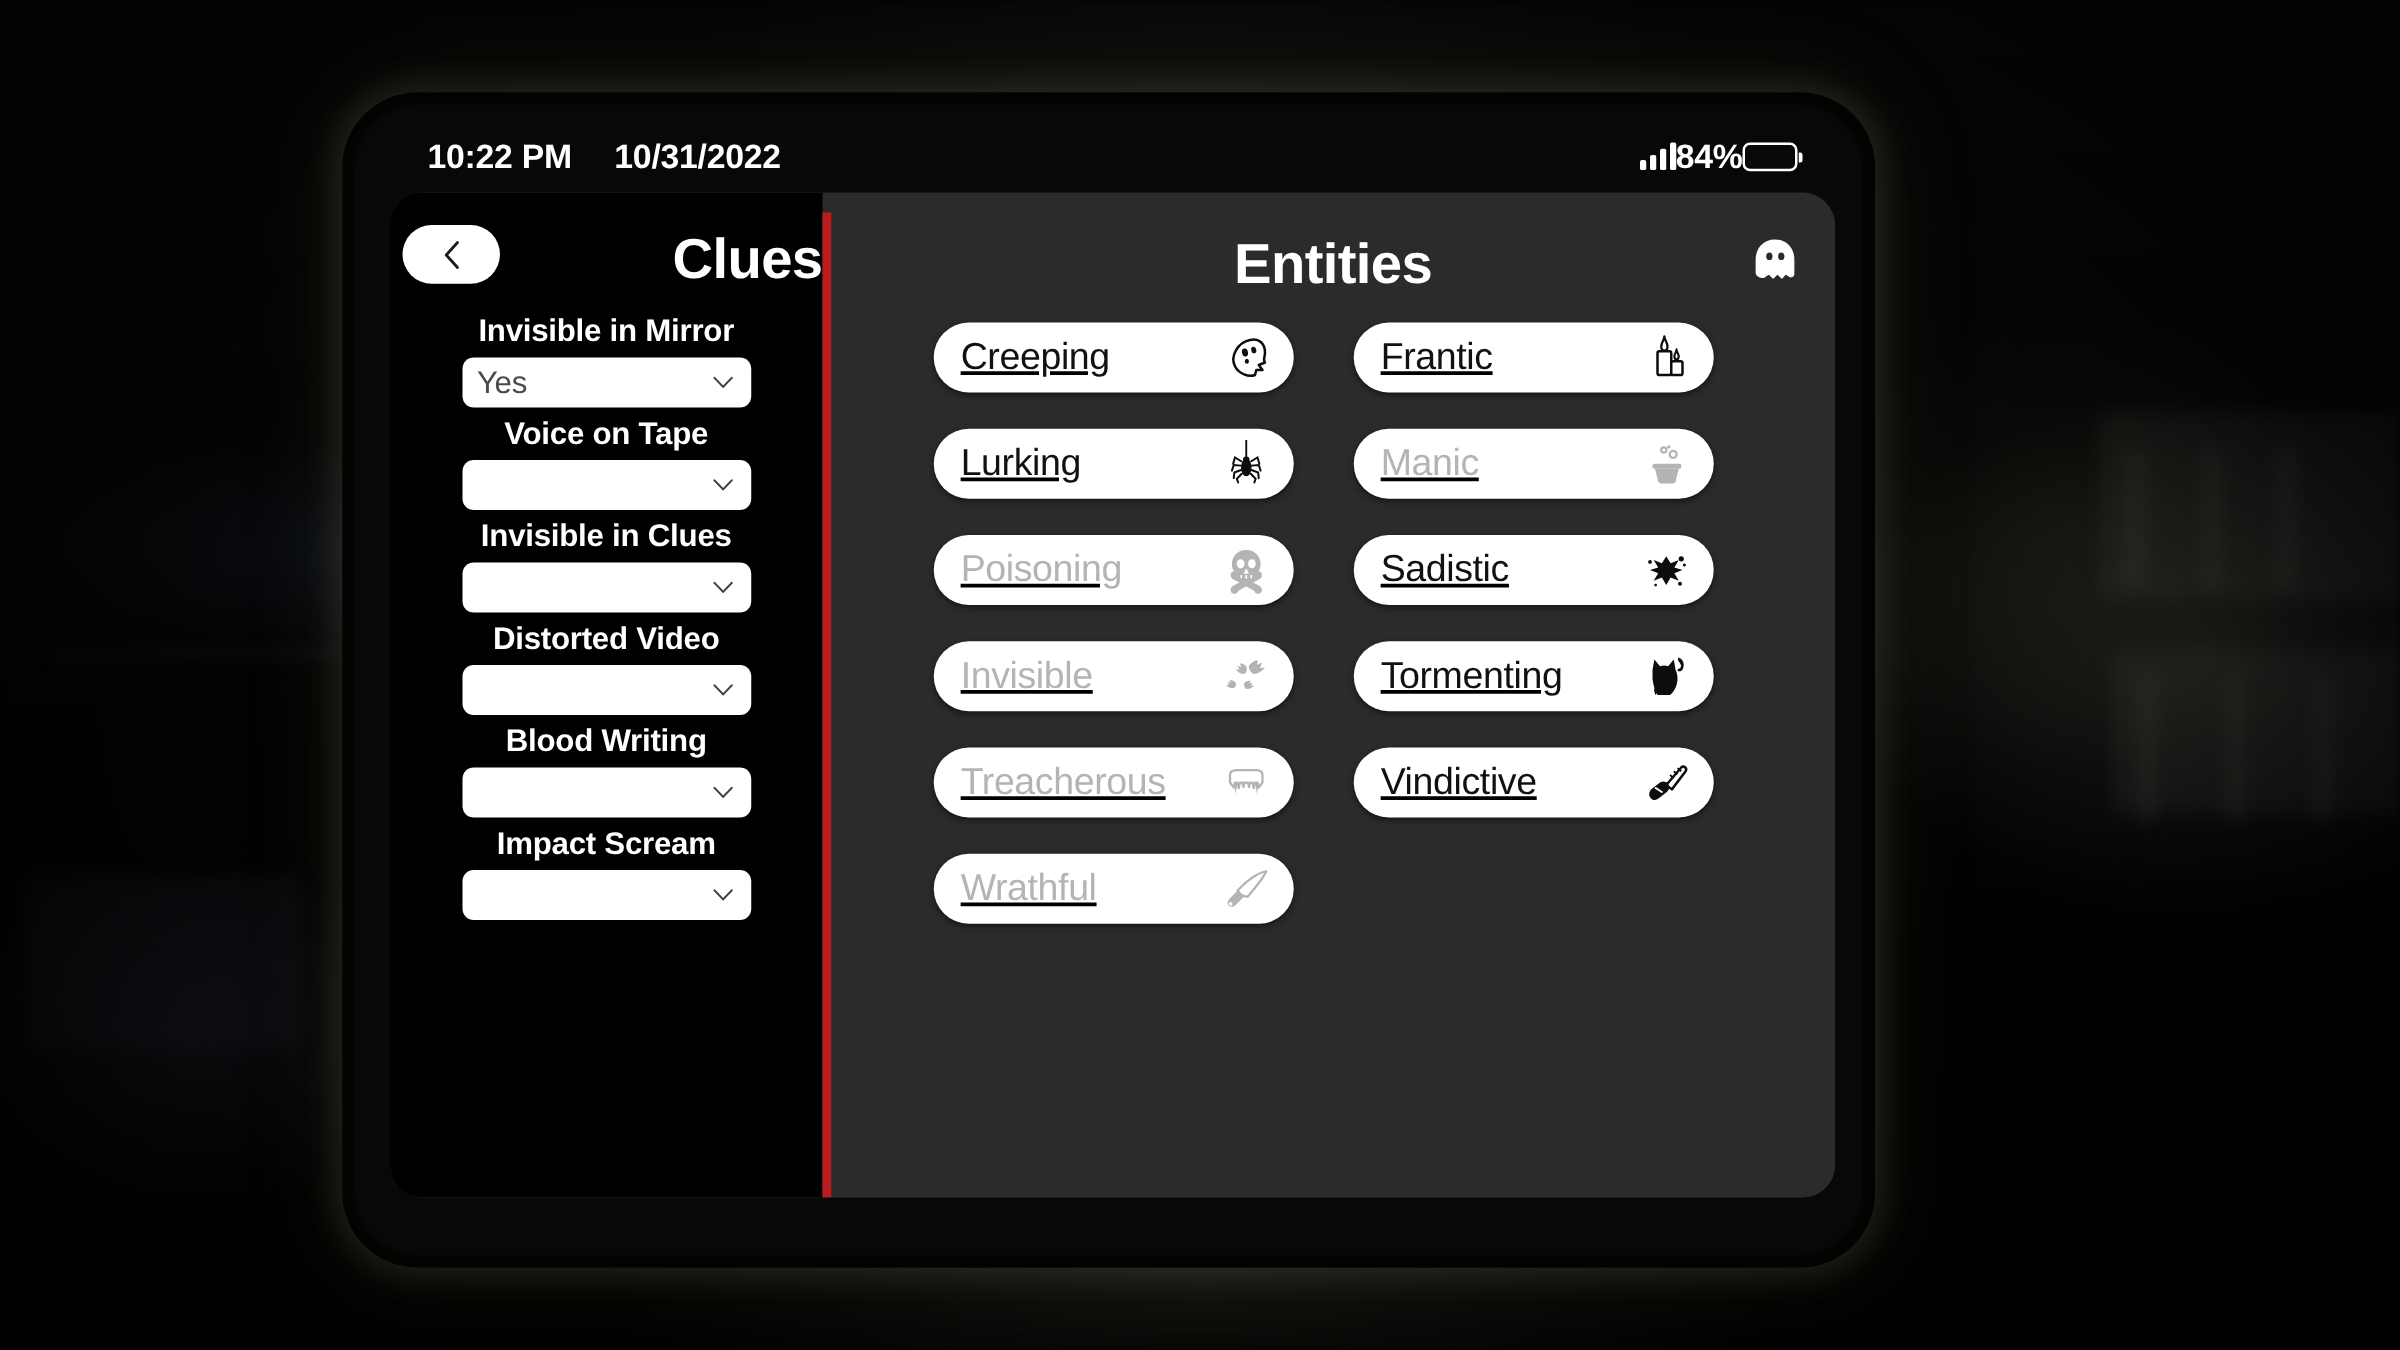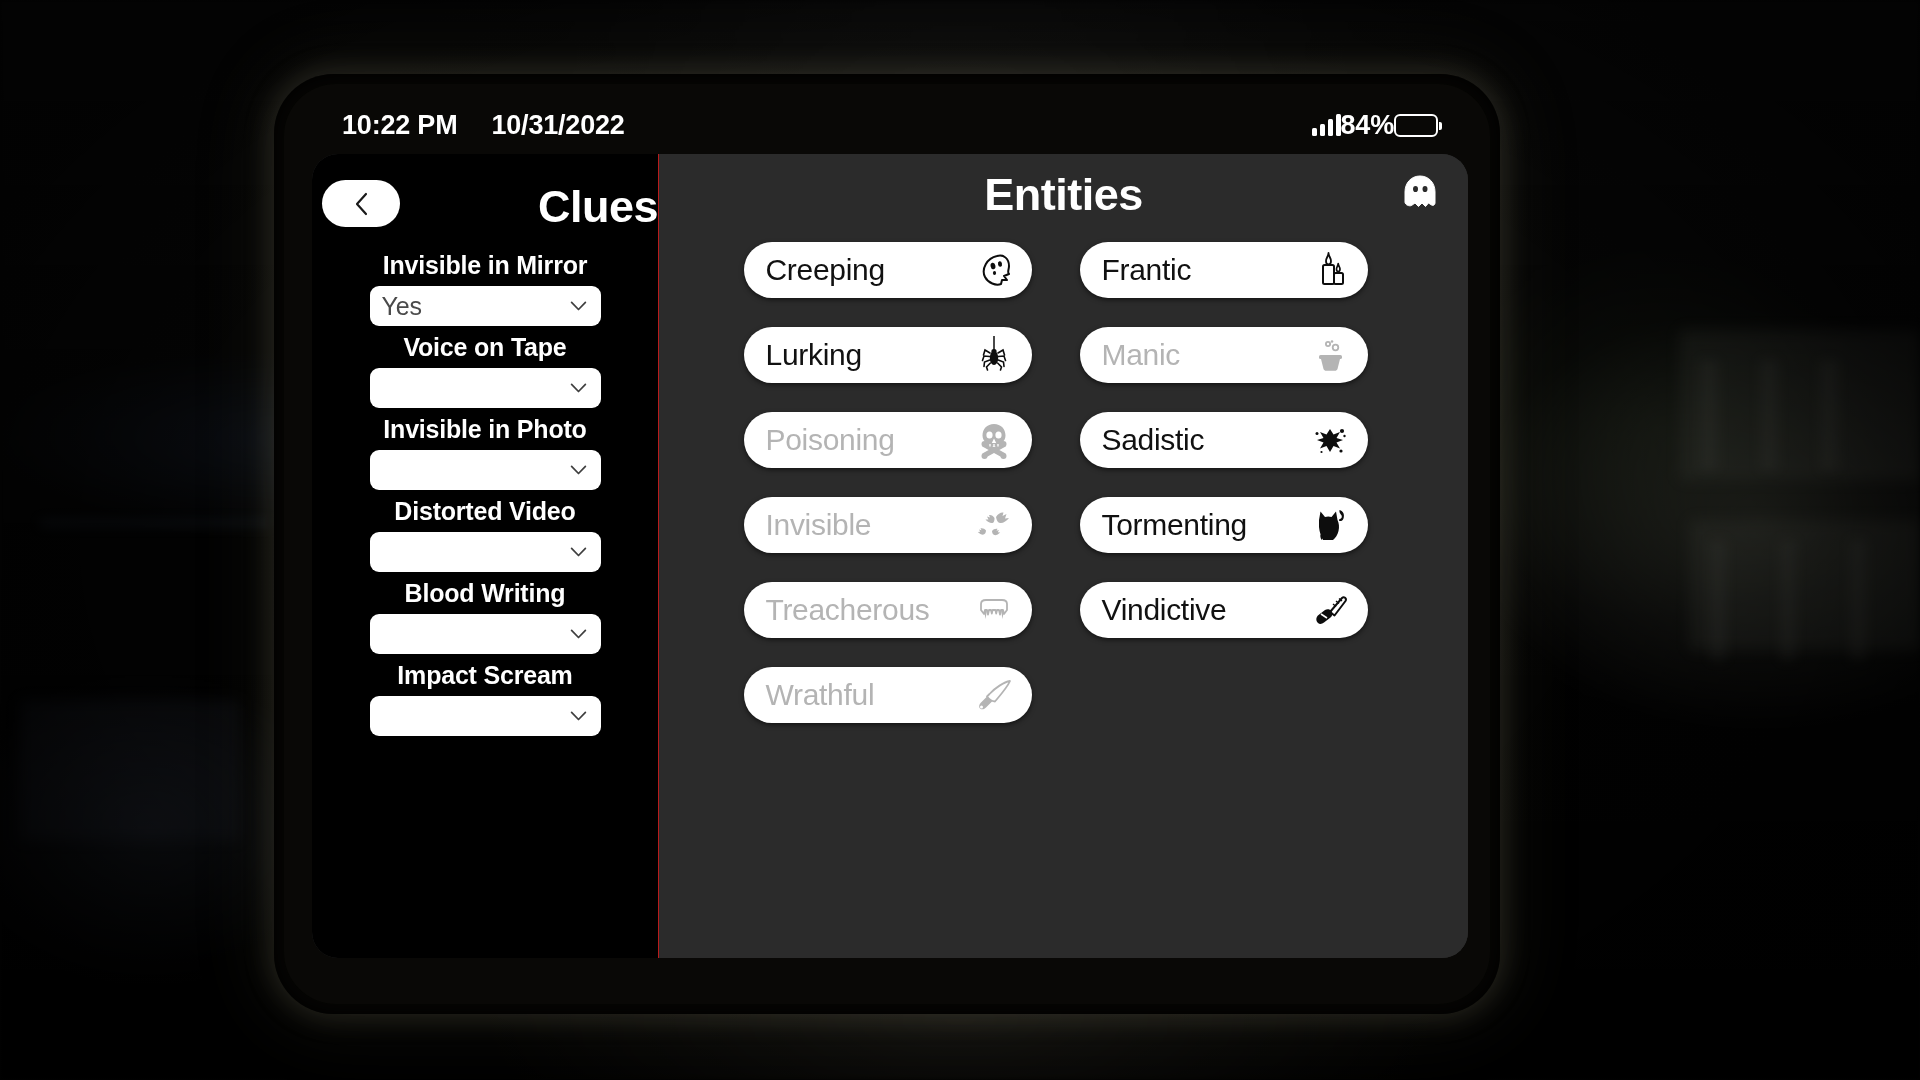--- a/index.html
+++ b/index.html
@@ -197,21 +197,22 @@
     top: 50%;
     transform: translateY(-50%);
     width: 17px; height: 11px;
   }
 
   
   #entities-panel {
     flex: 1;
     background: #2b2b2b;
     position: relative;
-    border-left: 1px solid #b91c1c;
+    border-left: 7px solid #b91c1c;
+    margin-top: 16px;
   }
   #entities-header {
     position: relative;
     height: 82px;
     display: flex;
     align-items: center;
     justify-content: center;
   }
   #entities-title {
     color: #ffffff;
@@ -231,20 +232,21 @@
     cursor: pointer;
   }
 
   #entities-grid {
     display: grid;
     grid-template-columns: 288px 288px;
     column-gap: 48px;
     row-gap: 29px;
     justify-content: center;
     padding: 6px 16px 0 0;
+    text-decoration: underline;
   }
   .entity-btn {
     height: 56px;
     background: #ffffff;
     border-radius: 28px;
     display: flex;
     align-items: center;
     padding: 0 18px 0 22px;
     cursor: pointer;
     box-shadow: 0 2px 5px rgba(0,0,0,0.55);
@@ -331,21 +333,21 @@
             <div class="clue-label">Voice on Tape</div>
             <div class="clue-select">
               <span class="clue-value"></span>
               <svg class="chev" viewBox="0 0 17 11">
                 <polyline points="1.6,1.8 8.5,9 15.4,1.8" fill="none" stroke="#3f3f3f" stroke-width="1.7" stroke-linecap="round" stroke-linejoin="round"></polyline>
               </svg>
             </div>
           </div>
 
           <div class="clue-row">
-            <div class="clue-label">Invisible in Photo</div>
+            <div class="clue-label">Invisible in Clues</div>
             <div class="clue-select">
               <span class="clue-value"></span>
               <svg class="chev" viewBox="0 0 17 11">
                 <polyline points="1.6,1.8 8.5,9 15.4,1.8" fill="none" stroke="#3f3f3f" stroke-width="1.7" stroke-linecap="round" stroke-linejoin="round"></polyline>
               </svg>
             </div>
           </div>
 
           <div class="clue-row">
             <div class="clue-label">Distorted Video</div>

